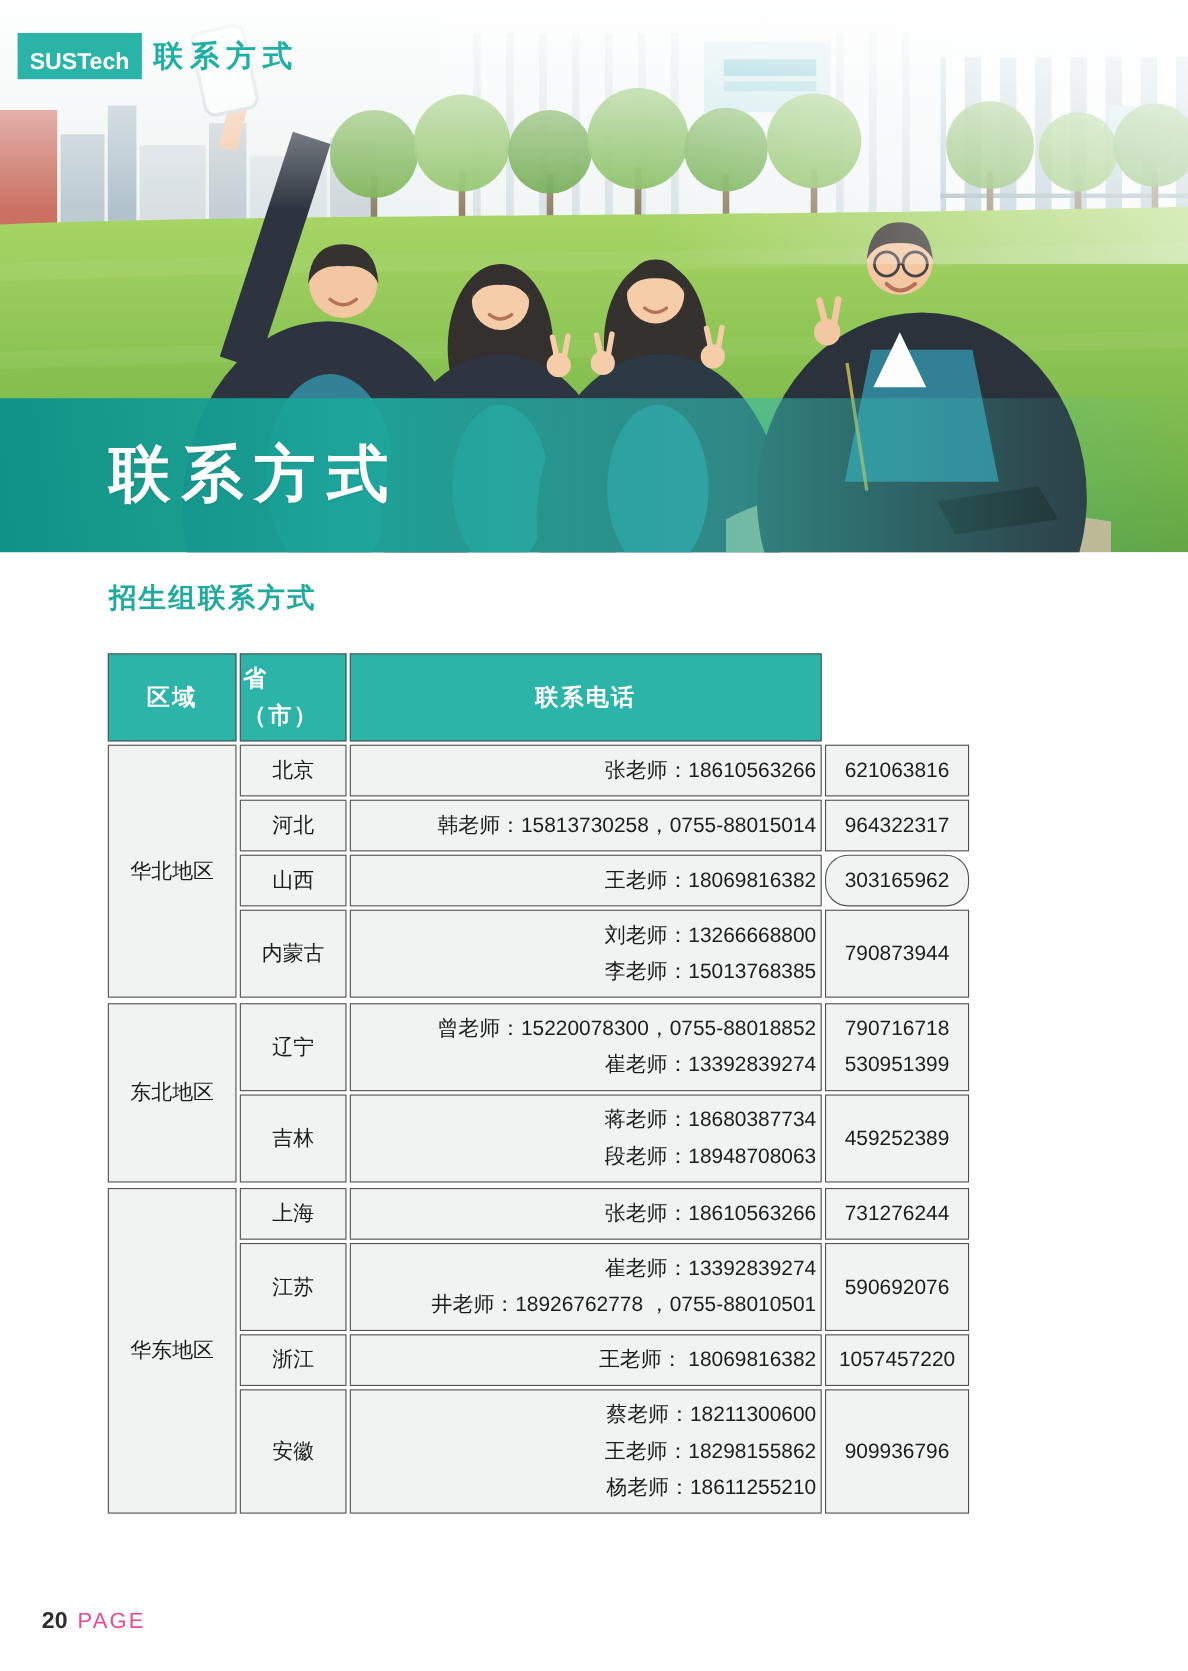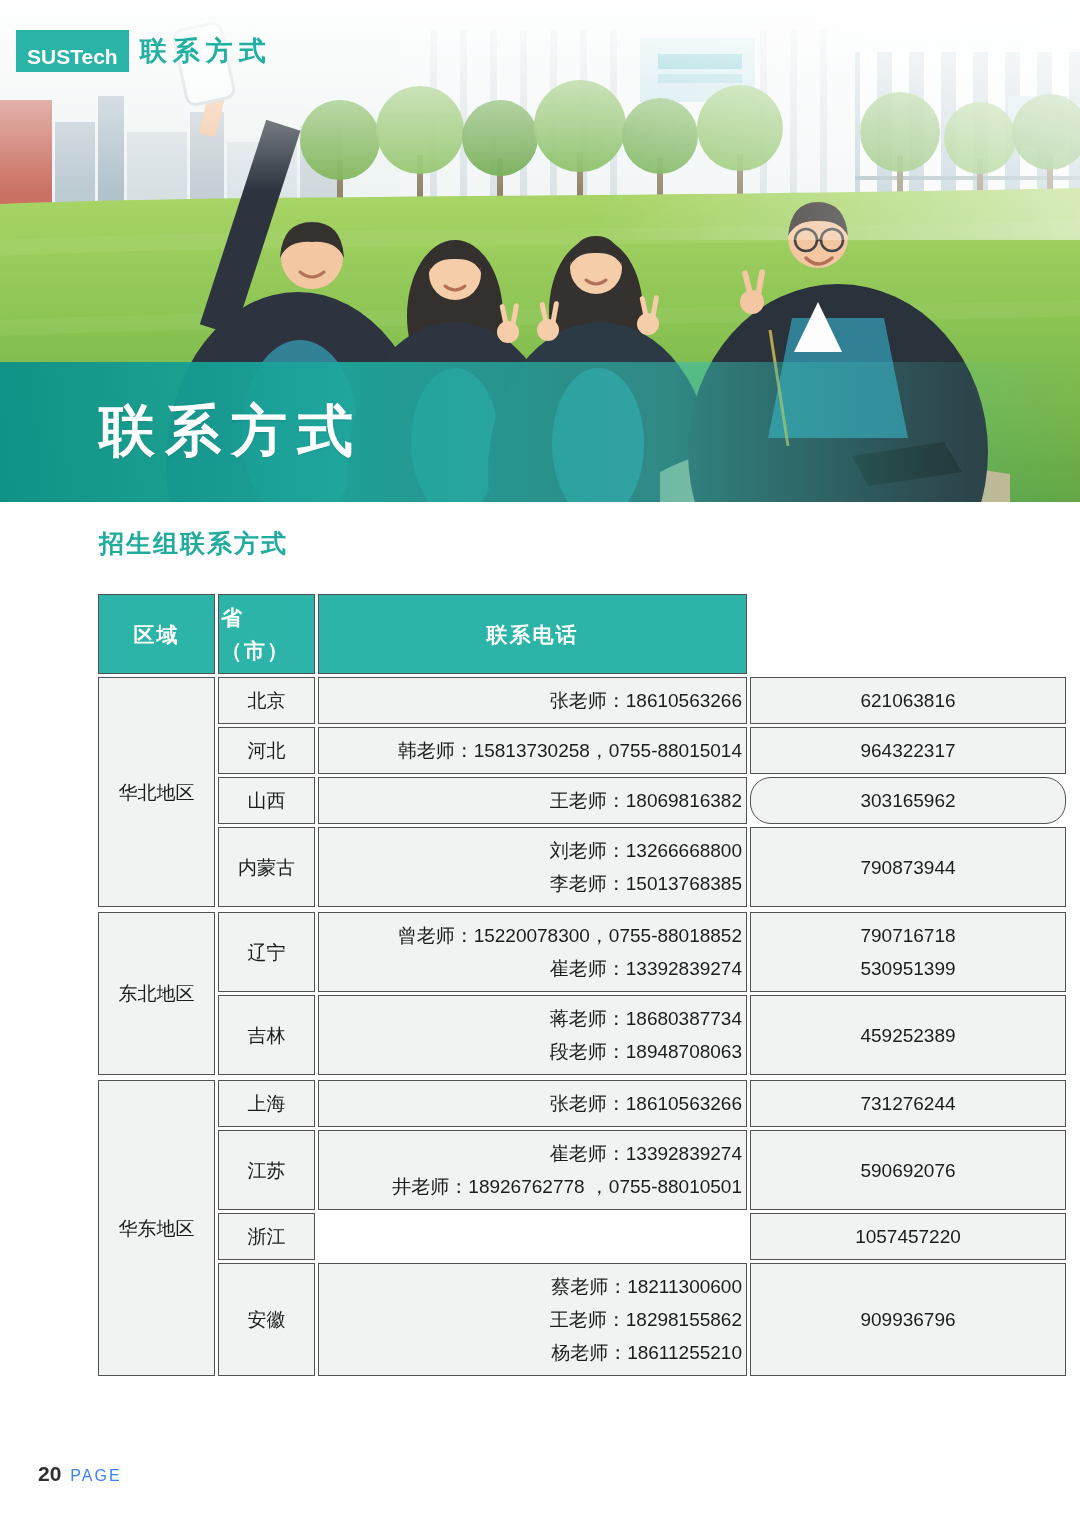--- a/index.html
+++ b/index.html
@@ -33,42 +33,42 @@
   .brand-title {
     margin-left:11px; color:#1fb0a3; font-weight:700; font-size:27px;
     letter-spacing:6px; line-height:1;
   }
   
   .section-heading {
     position:absolute; top:527px; left:99px;
     color:#21ab9e; font-size:25px; font-weight:700; letter-spacing:2px;
   }
   
-  .table-wrap { position:absolute; top:594px; left:98px; width:968px; }
+  .table-wrap { position:absolute; top:594px; left:98px; width:783px; }
   .tgrid {
     display:grid; grid-template-columns:117px 97px 429px 1fr; gap:3px;
   }
   .tgroup { margin-top:3px; }
   .tgroup + .tgroup { margin-top:5px; }
   .cell {
     background:#f1f2f2; border:1px solid #525252; box-sizing:border-box;
     display:flex; flex-direction:column; justify-content:center; align-items:center;
     min-height:47px; padding:6px 4px;
     font-size:19px; color:#1c1c1e; line-height:33px;
   }
   .cell .line { white-space:nowrap; }
   .phone-cell { align-items:flex-end; padding-left:30px; }
   .thead .cell {
     background:#2cb4a9; color:#ffffff; font-weight:700; font-size:21px;
     min-height:50px; letter-spacing:2px; padding:6px 2px;
   }
   
   .footer { position:absolute; top:1462px; left:38px; display:flex; align-items:baseline; }
   .page-number { font-size:21px; font-weight:700; color:#2f2f2f; }
-  .page-label  { font-size:16px; color:#3b82f6; letter-spacing:2px; margin-left:9px; }
+  .page-label  { font-size:20px; color:#ec4899; letter-spacing:2px; margin-left:9px; }
 </style>
 </head>
 <body>
 
 <div class="page">
 
   <div class="hero">
     <svg viewBox="0 0 1080 502" preserveAspectRatio="none" aria-hidden="true">
       <defs>
         <linearGradient id="lawn" x1="0" y1="0" x2="0" y2="1">
@@ -321,20 +321,23 @@
           <div class="cell phone-cell" style="grid-area: 2 / 3;">
             <div class="line">崔老师：13392839274</div>
             <div class="line">井老师：18926762778 ，0755-88010501</div>
           </div>
           <div class="cell" style="grid-area: 2 / 4;">
             <div class="line">590692076</div>
           </div>
           <div class="cell" style="grid-area: 3 / 2;">
             <div class="line">浙江</div>
           </div>
+          <div class="cell phone-cell" style="grid-area: 3 / 3;">
+            <div class="line">王老师： 18069816382</div>
+          </div>
           <div class="cell" style="grid-area: 3 / 4;">
             <div class="line">1057457220</div>
           </div>
           <div class="cell" style="grid-area: 4 / 2;">
             <div class="line">安徽</div>
           </div>
           <div class="cell phone-cell" style="grid-area: 4 / 3;">
             <div class="line">蔡老师：18211300600</div>
             <div class="line">王老师：18298155862</div>
             <div class="line">杨老师：18611255210</div>

